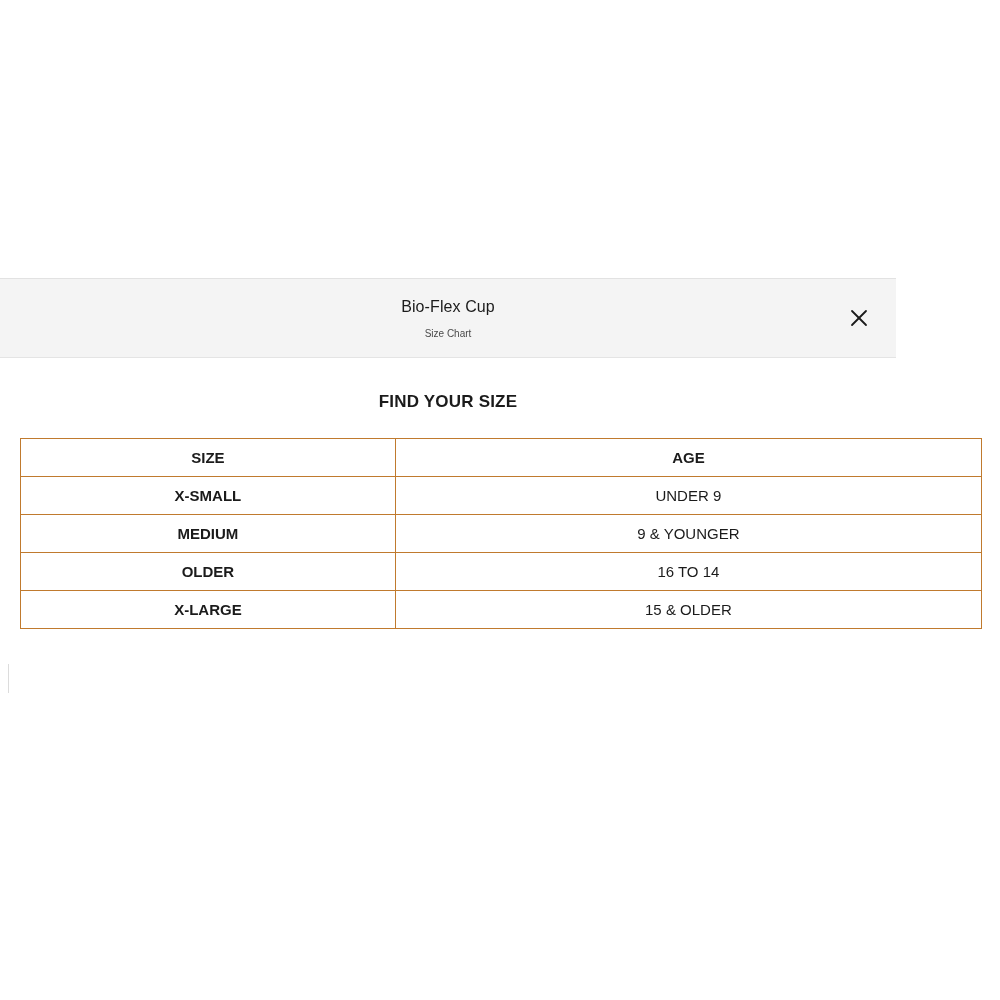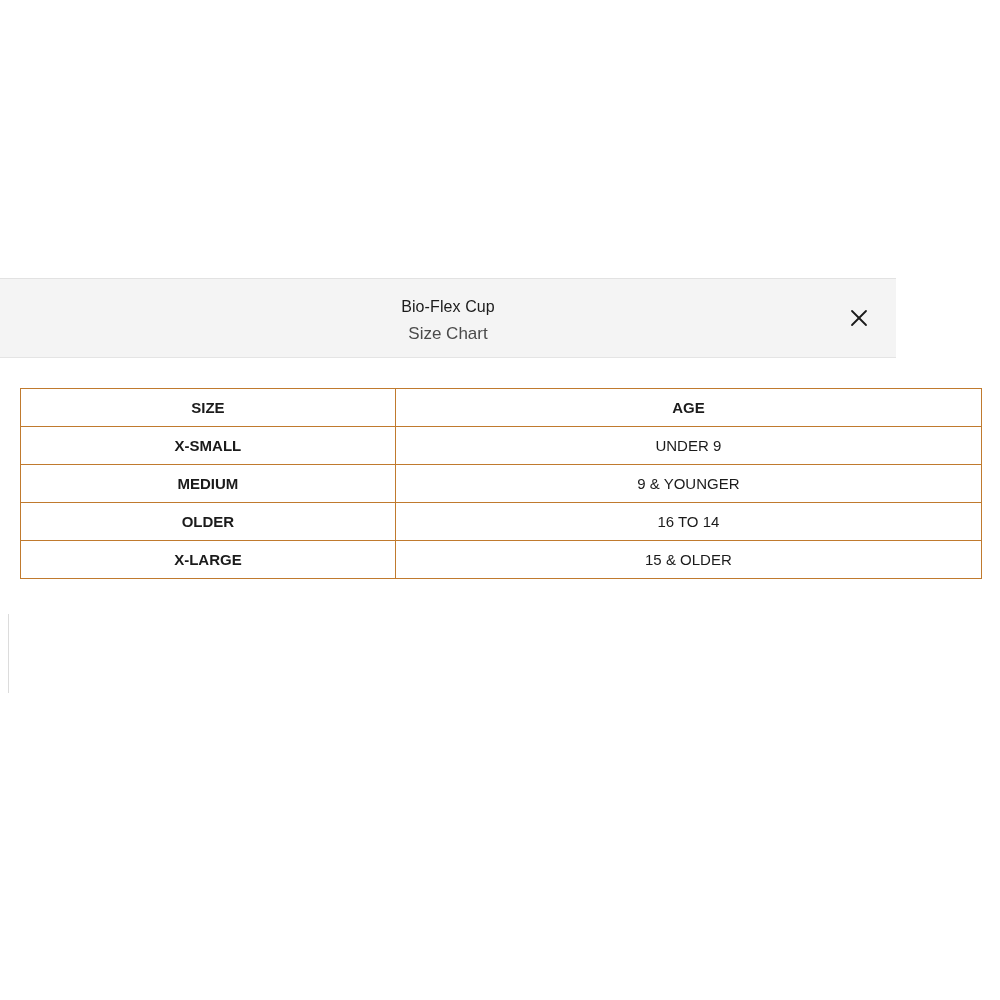--- a/index.html
+++ b/index.html
@@ -44,21 +44,21 @@
   .modal-title {
     font-size: 16px;
     font-weight: 400;
     color: #1b1b1b;
     letter-spacing: 0.1px;
     line-height: 20px;
   }
 
   .modal-subtitle {
     margin-top: 10px;
-    font-size: 17px;
+    font-size: 10px;
     font-weight: 400;
     color: #4a4a4a;
     line-height: 14px;
   }
 
   .close-button {
     position: absolute;
     right: 20px;
     top: 50%;
     transform: translateY(-50%);
@@ -149,20 +149,21 @@
           <svg width="20" height="20" viewBox="0 0 20 20" aria-hidden="true">
             <line x1="3" y1="3" x2="17" y2="17" stroke="#1b1b1b" stroke-width="1.8" stroke-linecap="round"></line>
             <line x1="17" y1="3" x2="3" y2="17" stroke="#1b1b1b" stroke-width="1.8" stroke-linecap="round"></line>
           </svg>
         </span>
       </button>
     </div>
 
     <div class="modal-body">
 
+      <div class="find-size-heading">FIND YOUR SIZE</div>
 
       <table class="size-chart">
         <colgroup>
           <col class="col-size">
           <col class="col-age">
         </colgroup>
         <thead>
           <tr>
             <th>SIZE</th>
             <th>AGE</th>

